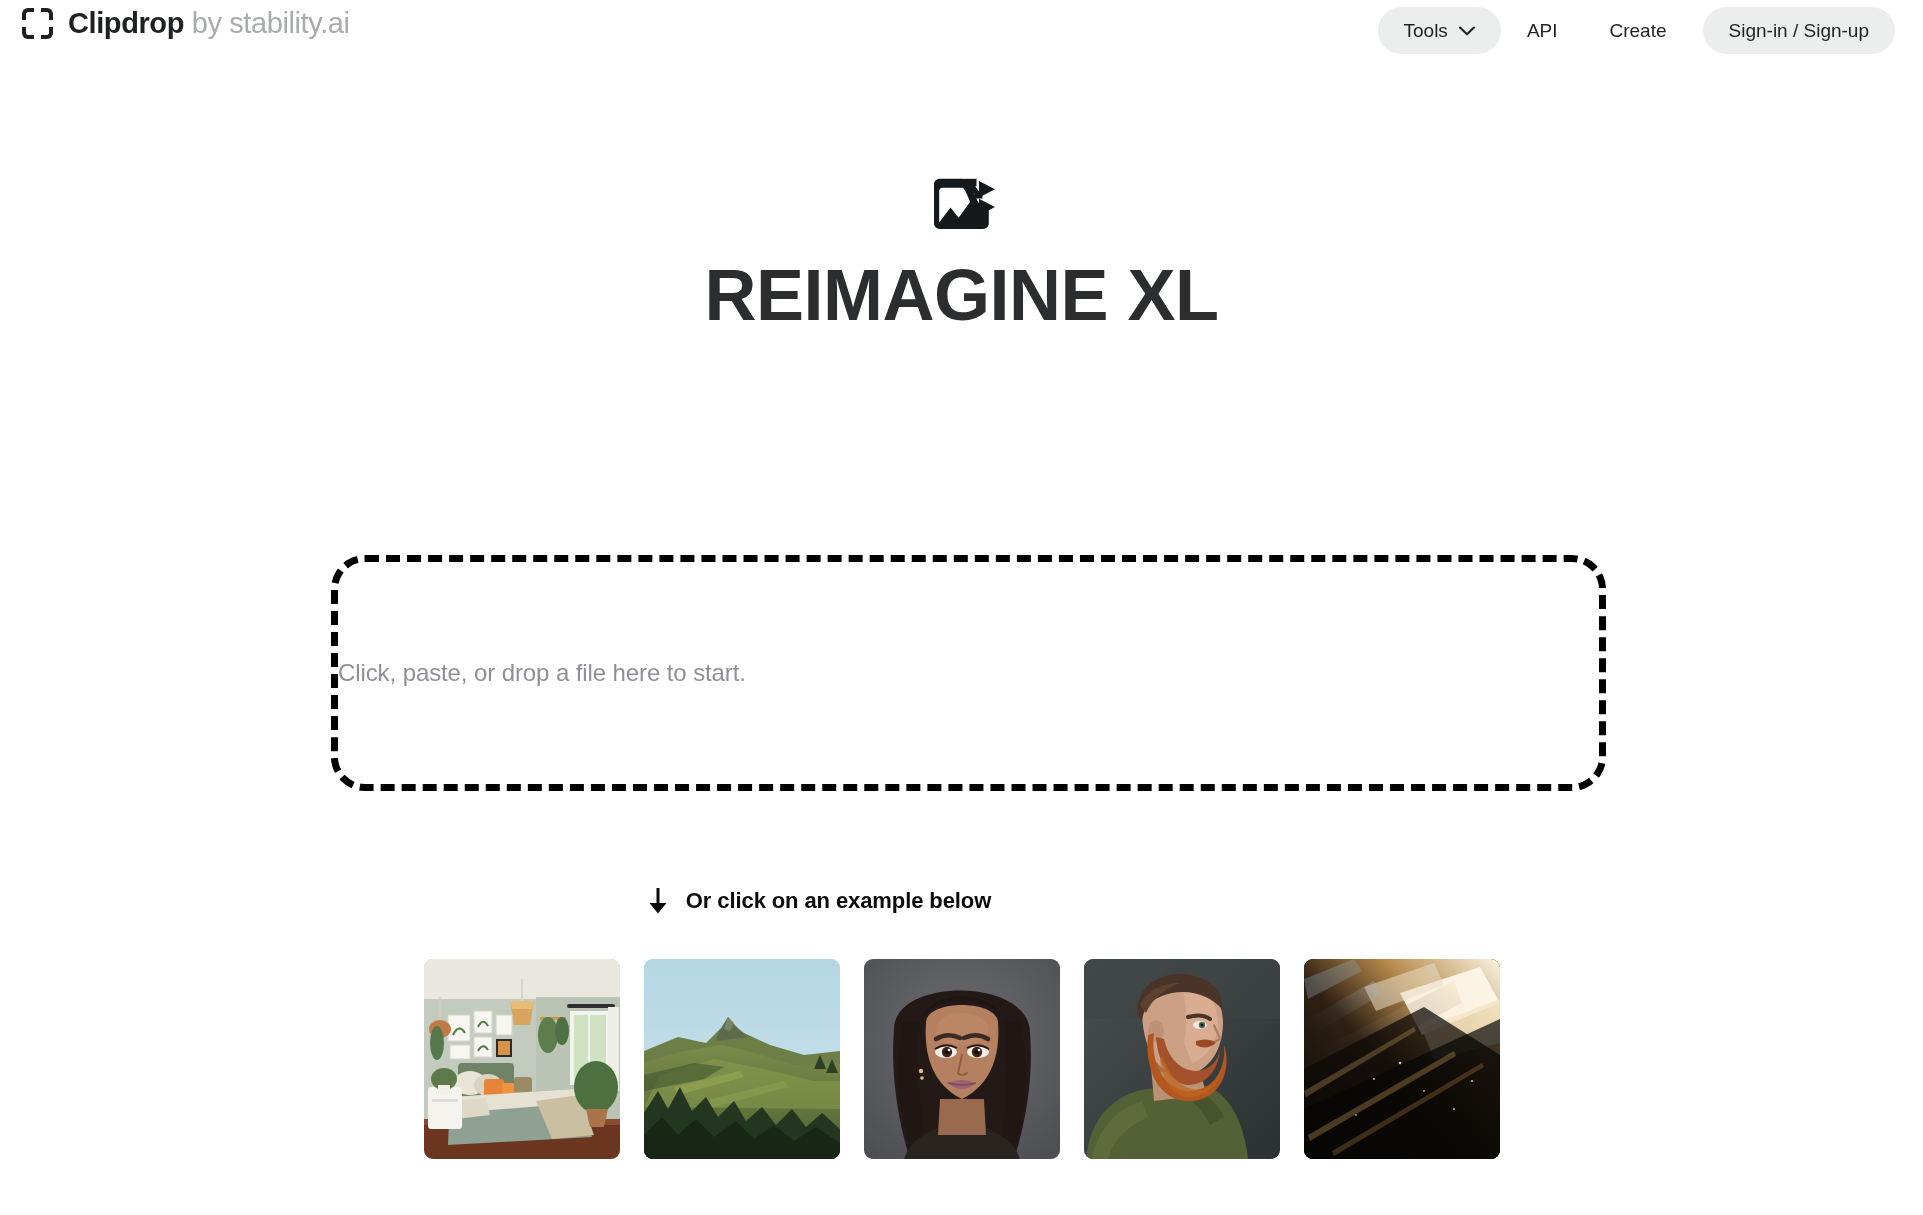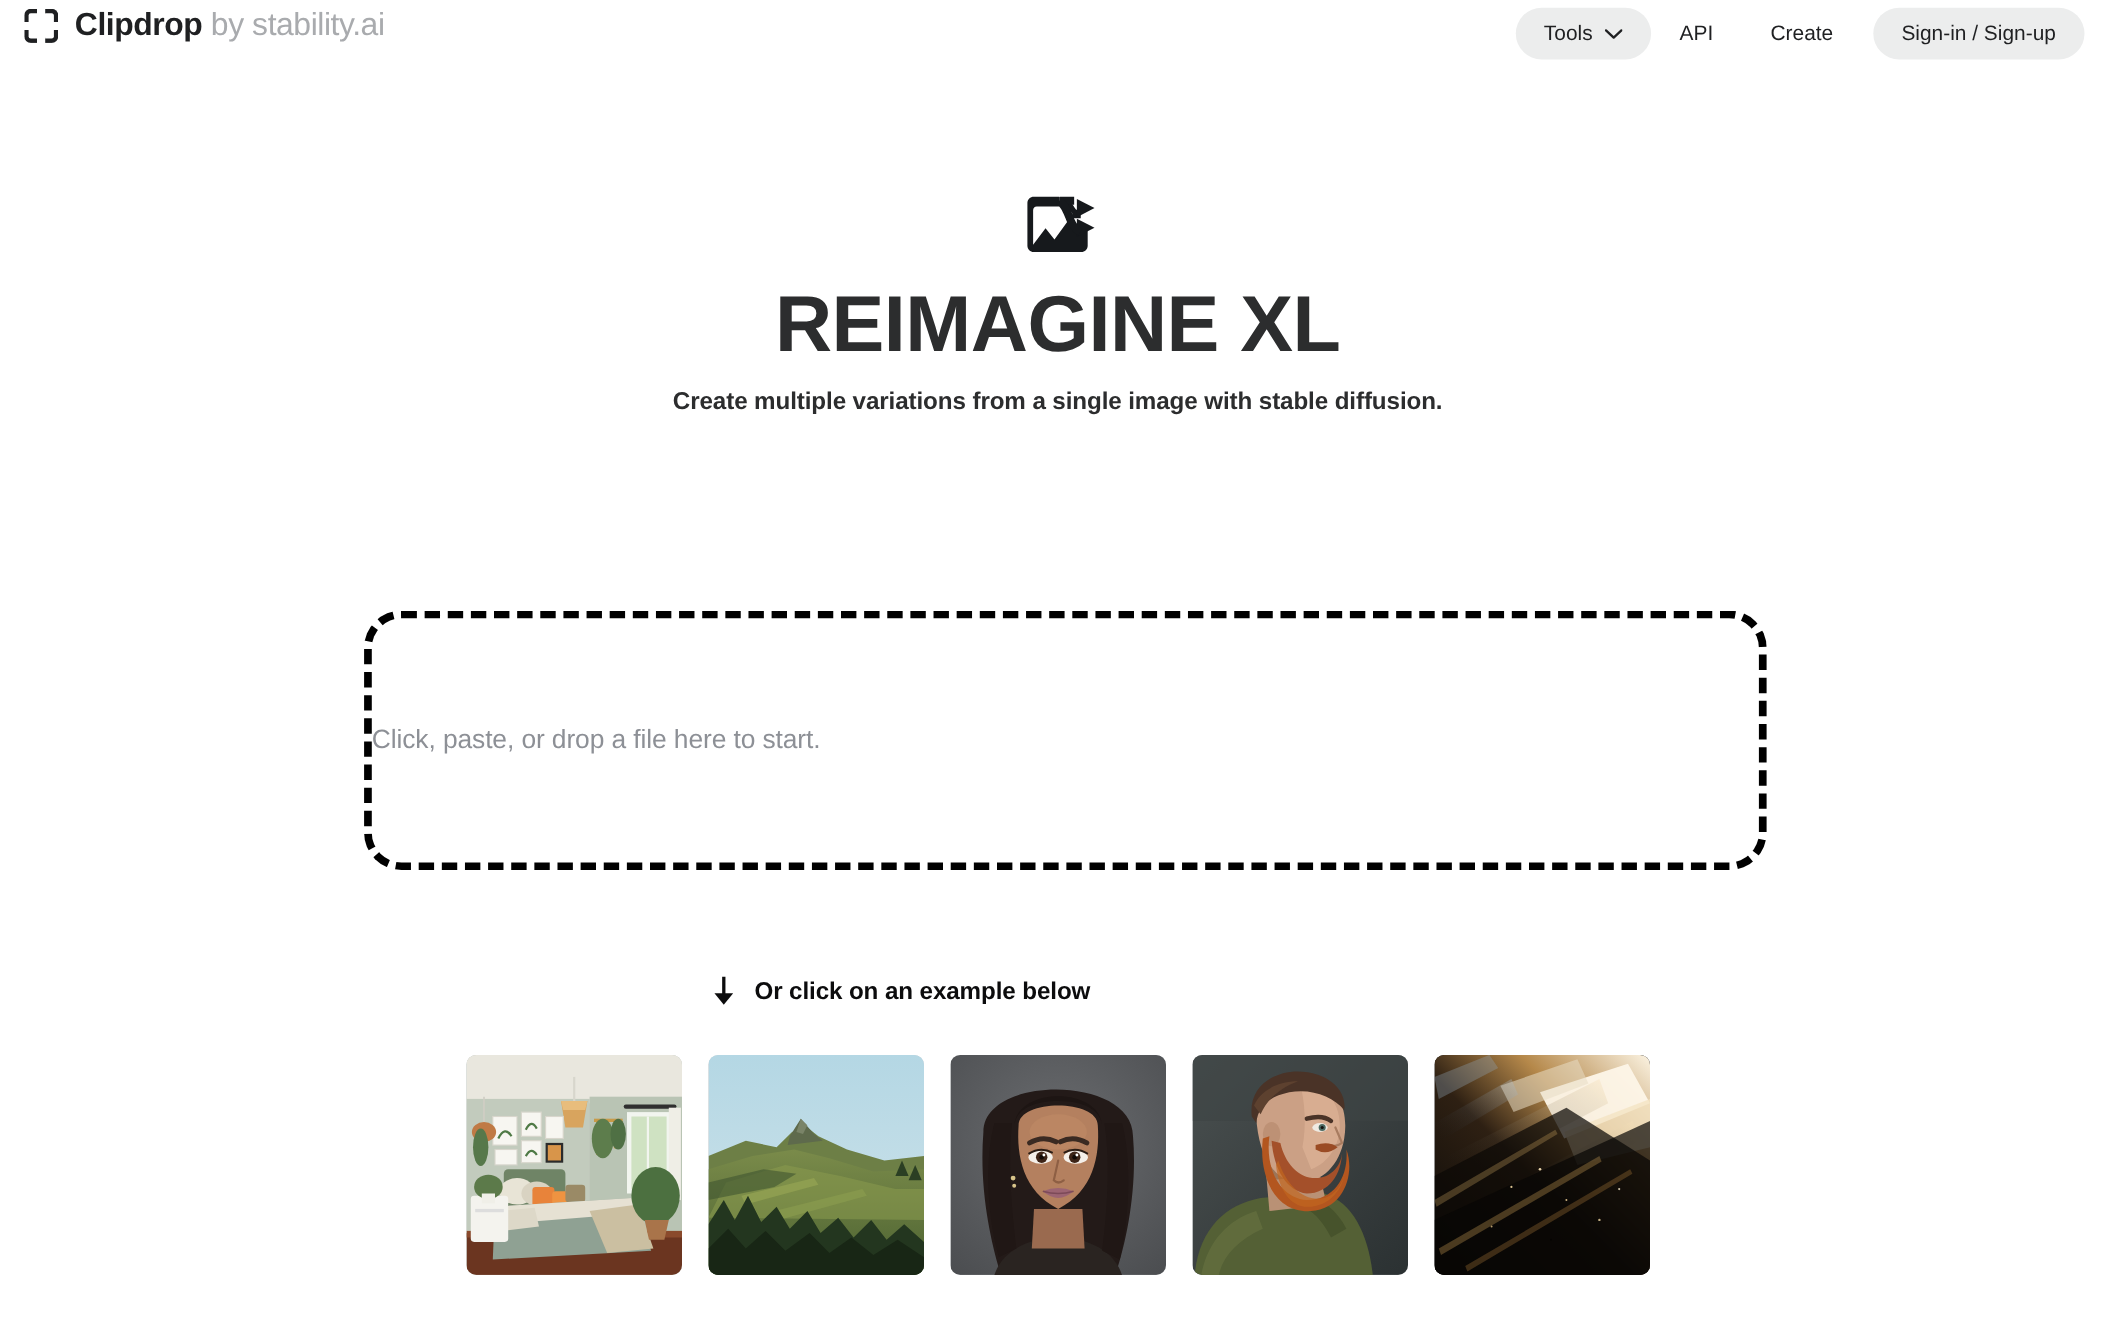--- a/index.html
+++ b/index.html
@@ -248,21 +248,20 @@
       C43.0 1.0 47.0 7.5 50.5 13.0
       L54.5 9.0 L54.5 20.5 L43.0 20.5 L47.0 16.5
       C43.5 11.0 41.0 8.0 35.0 8.0 Z"></path>
     <path fill="#16191c" d="M51.0 3.0 L67.0 11.2 L51.0 19.4 Z"></path>
     <path fill="#16191c" d="M51.0 20.8 L67.0 29.0 L51.0 37.2 Z"></path>
     <path fill="#16191c" d="M35.5 0.8 L48.5 0.8 L48.5 8.2 L35.5 8.2 Z"></path>
     <path fill="#16191c" d="M38.0 2.0 C48.0 10.0 46.0 24.0 56.0 30.0 L52.0 36.0 C40.0 28.5 41.0 13.0 32.0 7.0 Z"></path>
   </svg>
 
   <div class="hero-title">REIMAGINE XL</div>
-  <div class="hero-subtitle">Create multiple variations from a single image with stable diffusion.</div>
 </div>
 
 <div class="dropzone">
   <span class="dropzone-text">Click, paste, or drop a file here to start.</span>
 </div>
 
 <div class="examples-label">
   <svg class="arrow-down" viewBox="0 0 22 28" aria-hidden="true">
     <path d="M11 1 L11 22" stroke="#0c0c0d" stroke-width="3" stroke-linecap="butt" fill="none"></path>
     <path d="M2.5 16 L11 26.5 L19.5 16 Z" fill="#0c0c0d"></path>

